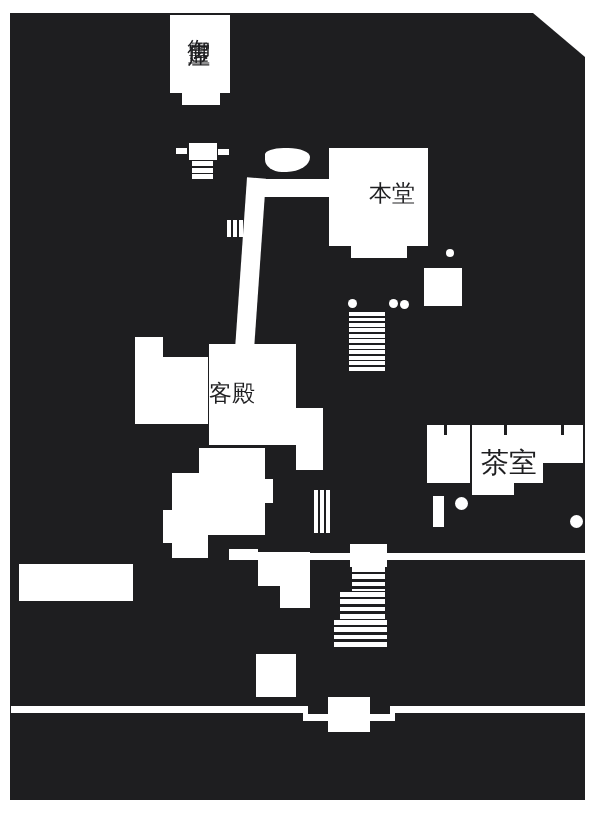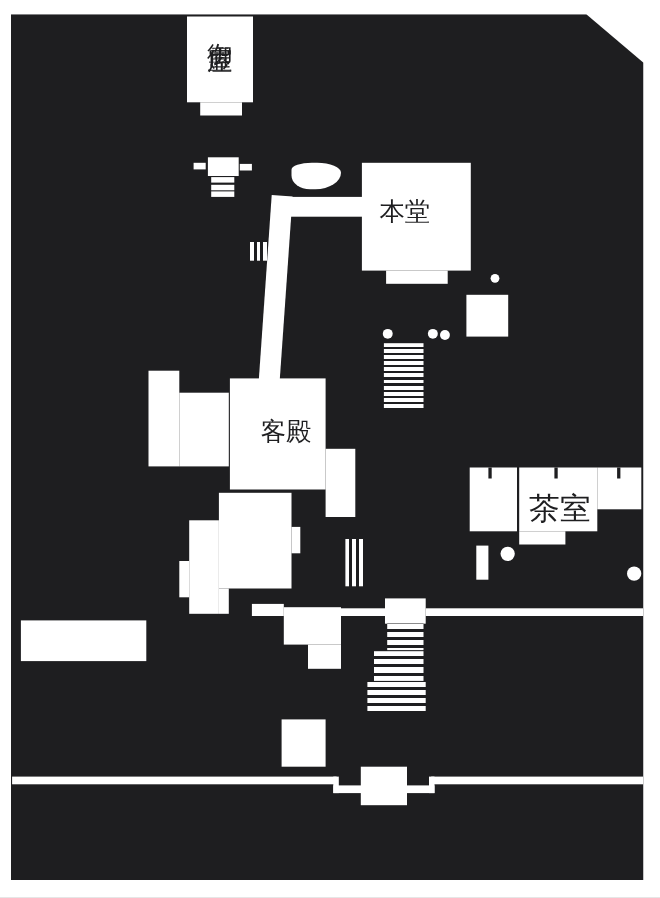--- a/index.html
+++ b/index.html
@@ -35,38 +35,38 @@
     <div class="s" style="left:192px;top:161px;width:21px;height:5px;"></div>
     <div class="s" style="left:192px;top:168px;width:21px;height:5px;"></div>
     <div class="s" style="left:192px;top:174px;width:21px;height:5px;"></div>
 
     <div class="s pond" style="left:265px;top:148px;width:45px;height:24px;"></div>
 
     <div class="s" style="left:249px;top:179px;width:81px;height:18px;"></div>
     <div class="s corridor-v" style="left:247px;top:178px;width:19px;height:170px;"></div>
 
     <div class="s" style="left:329px;top:148px;width:99px;height:98px;">
-      <div class="lbl" style="left:16px;top:33px;text-align:center;">本堂</div>
+      <div class="lbl" style="left:40px;top:33px;text-align:center;">本堂</div>
     </div>
     <div class="s" style="left:351px;top:246px;width:56px;height:12px;"></div>
     <div class="dot" style="left:446px;top:249px;width:8px;height:8px;"></div>
     <div class="s" style="left:424px;top:268px;width:38px;height:38px;"></div>
     <div class="dot" style="left:348px;top:299px;width:9px;height:9px;"></div>
     <div class="dot" style="left:389px;top:299px;width:9px;height:9px;"></div>
     <div class="dot" style="left:400px;top:300px;width:9px;height:9px;"></div>
 
     <div class="s stairs-up" style="left:349px;top:312px;width:36px;height:60px;"></div>
 
     <div class="hatch3" style="position:absolute;left:227px;top:220px;width:16px;height:17px;"></div>
 
     <div class="s" style="left:135px;top:337px;width:28px;height:87px;"></div>
     <div class="s" style="left:163px;top:357px;width:45px;height:67px;"></div>
 
     <div class="s" style="left:209px;top:344px;width:87px;height:101px;">
-      <div class="lbl" style="left:28px;top:37px;">客殿</div>
+      <div class="lbl" style="left:0;top:37px;">客殿</div>
     </div>
     <div class="s" style="left:296px;top:408px;width:27px;height:62px;"></div>
 
     <div class="s" style="left:199px;top:448px;width:66px;height:87px;"></div>
     <div class="s" style="left:265px;top:479px;width:8px;height:24px;"></div>
     <div class="s" style="left:172px;top:473px;width:27px;height:85px;"></div>
     <div class="s" style="left:199px;top:535px;width:9px;height:23px;"></div>
     <div class="s" style="left:163px;top:510px;width:9px;height:33px;"></div>
 
     <div class="hatch3" style="position:absolute;left:314px;top:490px;width:17px;height:43px;"></div>

